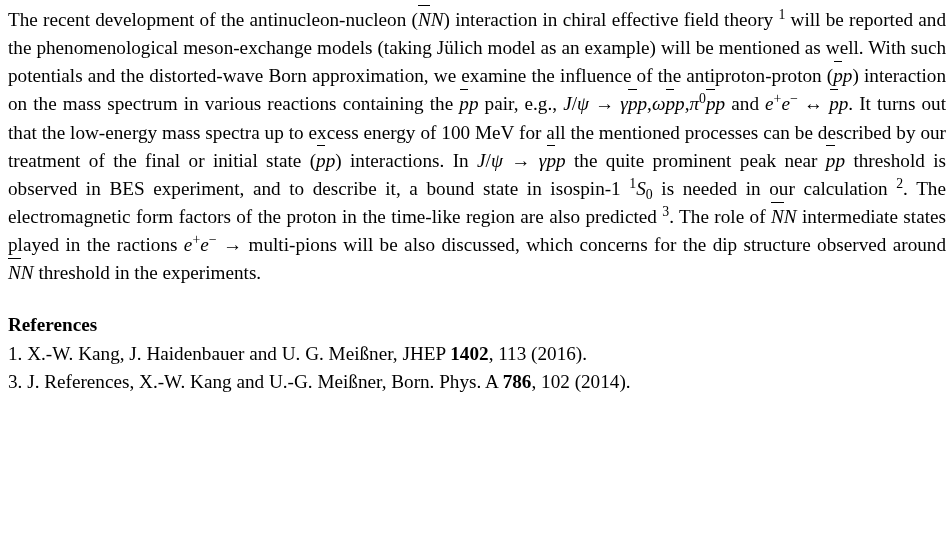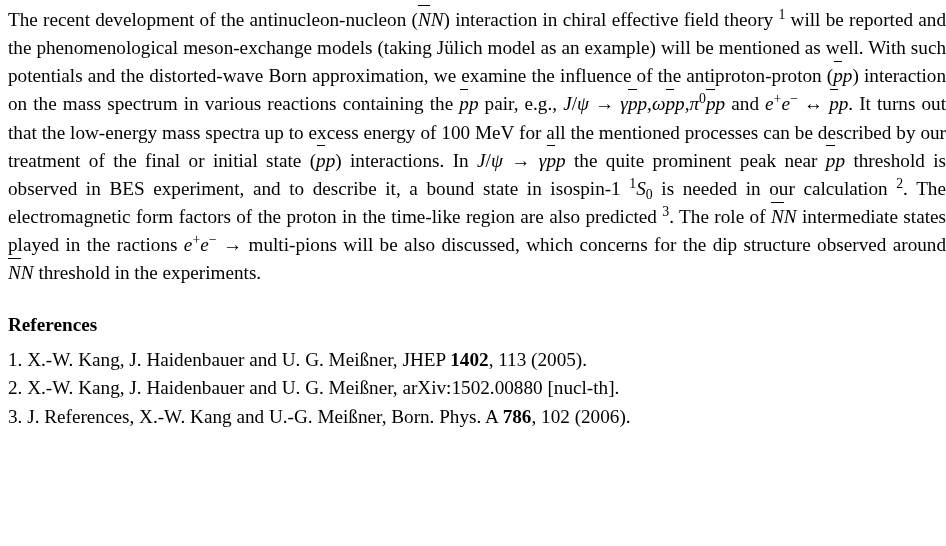--- a/index.html
+++ b/index.html
@@ -28,21 +28,21 @@
     text-justify: inter-word;
     hyphens: none;
   }
   .abstract p {
     margin: 0;
   }
   .refs-head {
     font-weight: bold;
     font-size: 19.2px;
     margin-top: 26px;
-    margin-bottom: 8px;
+    margin-bottom: 2px;
     line-height: 1.3;
   }
   .ref-list {
     font-size: 19.2px;
     line-height: 1.47;
   }
   .ref-item {
     white-space: nowrap;
   }
   
@@ -103,18 +103,17 @@
 
 <div class="page">
 
   <div class="abstract">
     <p><span>The recent development of the antinucleon-nucleon (</span><span class="nowrap"><span class="bar barN"><span class="ch mi">N</span></span><span class="mi">N</span></span><span>) interaction in chiral effective field theory </span><sup class="fn">1</sup><span> will be reported and the phenomenological meson-exchange models (taking Jülich model as an example) will be mentioned as well. With such potentials and the distorted-wave Born approximation, we examine the influence of the antiproton-proton (</span><span class="nowrap"><span class="bar"><span class="ch mi">p</span></span><span class="mi">p</span></span><span>) interaction on the mass spectrum in various reactions containing the </span><span class="nowrap"><span class="bar"><span class="ch mi">p</span></span><span class="mi">p</span></span><span> pair, e.g., </span><span class="nowrap"><span class="mi">J</span><span class="mo">/</span><span class="mi">ψ</span> <span class="mo">→</span> <span class="mi">γ</span><span class="bar"><span class="ch mi">p</span></span><span class="mi">p</span><span class="mo">,</span><span class="mi">ω</span><span class="bar"><span class="ch mi">p</span></span><span class="mi">p</span><span class="mo">,</span><span class="mi">π</span><sup class="sm mn">0</sup><span class="bar"><span class="ch mi">p</span></span><span class="mi">p</span></span><span> and </span><span class="nowrap"><span class="mi">e</span><sup class="sm mo">+</sup><span class="mi">e</span><sup class="sm mo">−</sup> <span class="mo">↔</span> <span class="bar"><span class="ch mi">p</span></span><span class="mi">p</span></span><span>. It turns out that the low-energy mass spectra up to excess energy of </span><span class="nowrap up">100 MeV</span><span> for all the mentioned processes can be described by our treatment of the final or initial state (</span><span class="nowrap"><span class="bar"><span class="ch mi">p</span></span><span class="mi">p</span></span><span>) interactions. In </span><span class="nowrap"><span class="mi">J</span><span class="mo">/</span><span class="mi">ψ</span> <span class="mo">→</span> <span class="mi">γ</span><span class="bar"><span class="ch mi">p</span></span><span class="mi">p</span></span><span> the quite prominent peak near </span><span class="nowrap"><span class="bar"><span class="ch mi">p</span></span><span class="mi">p</span></span><span> threshold is observed in BES experiment, and to describe it, a bound state in isospin-1 </span><span class="nowrap"><sup class="sm mn">1</sup><span class="mi">S</span><sub class="sm mn">0</sub></span><span> is needed in our calculation </span><sup class="fn">2</sup><span>. The electromagnetic form factors of the proton in the time-like region are also predicted </span><sup class="fn">3</sup><span>. The role of </span><span class="nowrap"><span class="bar barN"><span class="ch mi">N</span></span><span class="mi">N</span></span><span> intermediate states played in the ractions </span><span class="nowrap"><span class="mi">e</span><sup class="sm mo">+</sup><span class="mi">e</span><sup class="sm mo">−</sup> <span class="mo">→</span></span><span> multi-pions will be also discussed, which concerns for the dip structure observed around </span><span class="nowrap"><span class="bar barN"><span class="ch mi">N</span></span><span class="mi">N</span></span><span> threshold in the experiments.</span></p>
   </div>
 
   <div class="refs-head">References</div>
 
   <div class="ref-list">
-    <div class="ref-item"><span>1.</span> <span>X.-W. Kang, J. Haidenbauer and U. G. Meißner,</span> <span>JHEP</span> <b class="refnum">1402</b><span>, 113 (2005).</span></div>
-    <div class="ref-item"><span>2.</span> <span>X.-W. Kang, J. Haidenbauer and U. G. Meißner,</span> <span>arXiv:1502.00880 [nucl-th].</span></div>
-    <div class="ref-item"><span>3.</span> <span>J. References, X.-W. Kang and U.-G. Meißner,</span> <span>Born. Phys. A</span> <b class="refnum">786</b><span>, 102 (2006).</span></div>
+    <div class="ref-item"><span>1.</span> <span>X.-W. Kang, J. Haidenbauer and U. G. Meißner,</span> <span>JHEP</span> <b class="refnum">1402</b><span>, 113 (2016).</span></div>
+    <div class="ref-item"><span>3.</span> <span>J. References, X.-W. Kang and U.-G. Meißner,</span> <span>Born. Phys. A</span> <b class="refnum">786</b><span>, 102 (2014).</span></div>
   </div>
 
 </div>
 
 </body></html>

